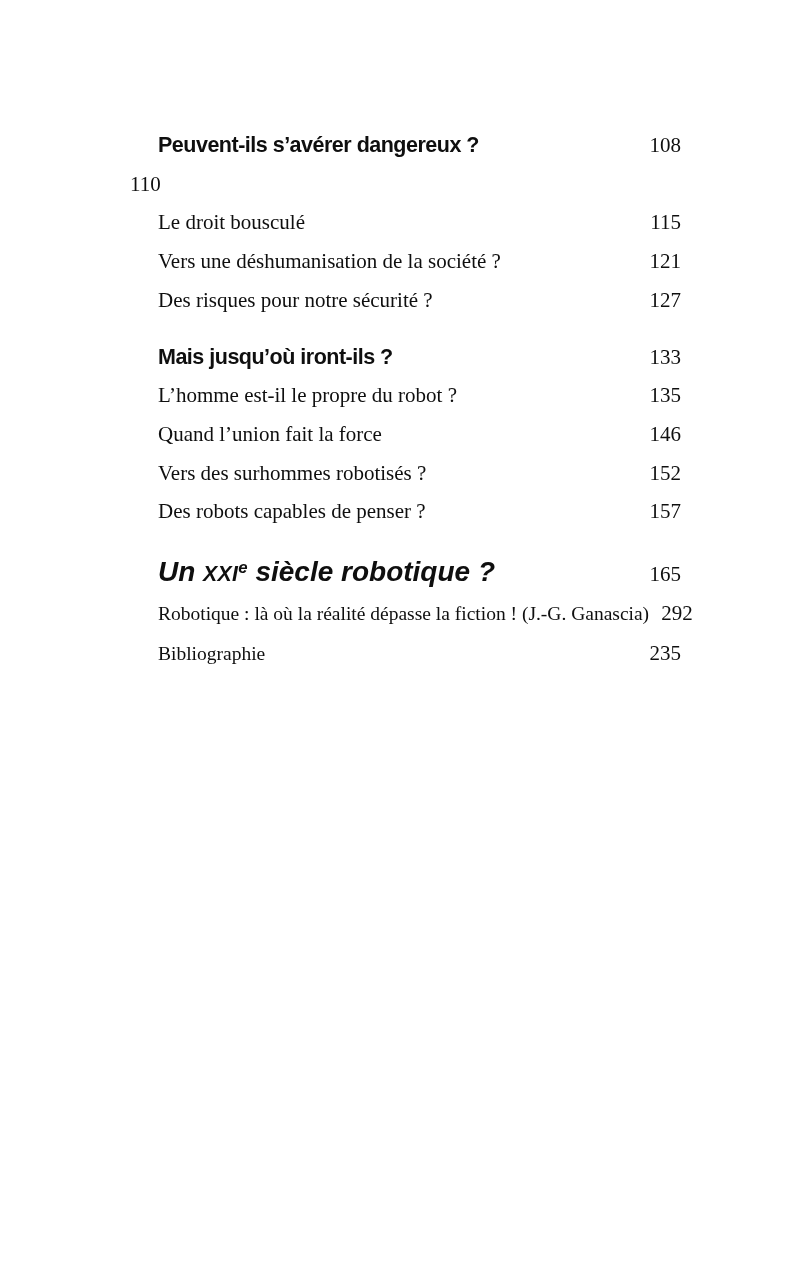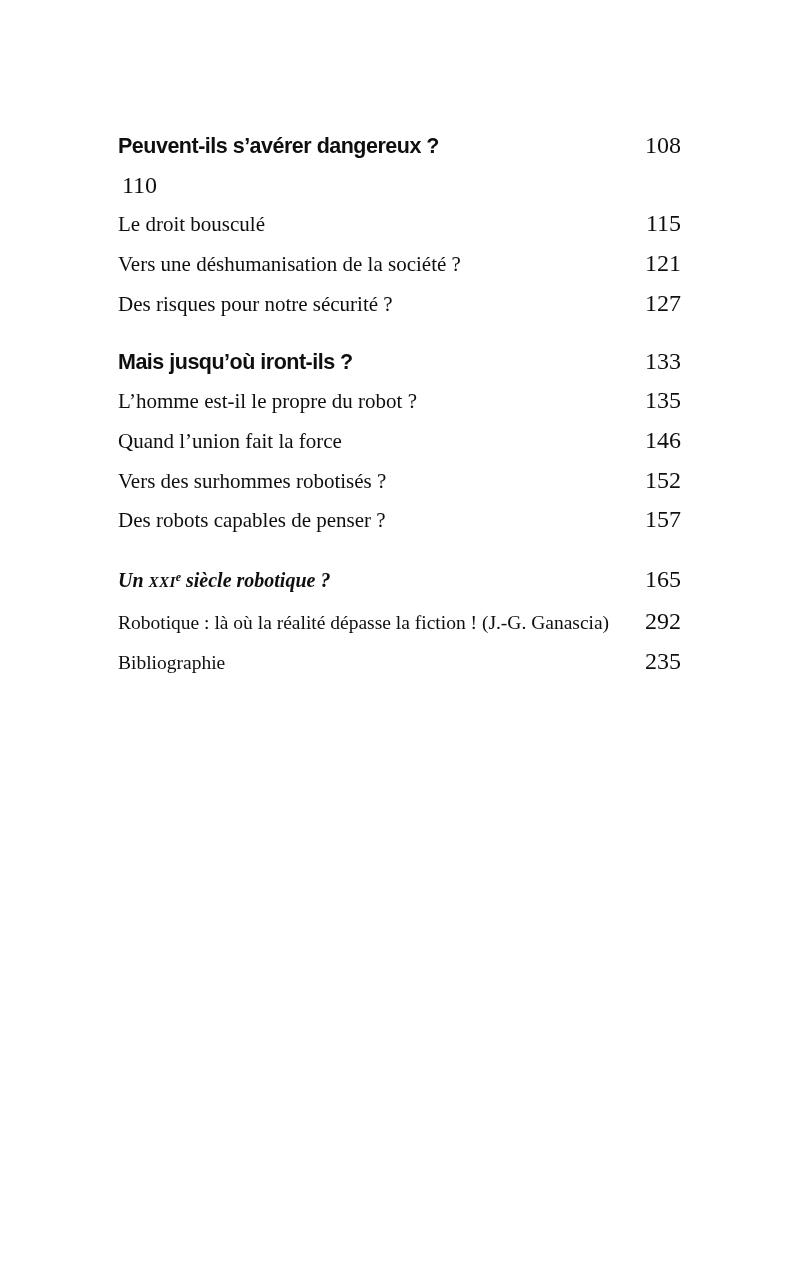--- a/index.html
+++ b/index.html
@@ -19,42 +19,42 @@
     width: 563px;
   }
   .toc-section + .toc-section { margin-top: 18px; }
   .row {
     display: flex;
     justify-content: space-between;
     align-items: baseline;
     line-height: 38.7px;
     white-space: nowrap;
   }
-  .label { font-size: 21px; color: #0f0f0f; }
+  .label { font-size: 21px; color: #0f0f0f; margin-left: 40px; }
   .pagenum {
-    font-size: 24px;
+    font-size: 21px;
     font-family: "Liberation Serif", serif;
     font-weight: 400;
     font-style: normal;
     color: #0f0f0f;
-    margin-left: 4px;
+    margin-left: 12px;
   }
   
   .heading-sans .label {
     font-family: "Liberation Sans", sans-serif;
     font-weight: 700;
     font-size: 21.5px;
     letter-spacing: -0.5px;
   }
   
   .heading-serif-italic .label {
-    font-family: Liberation Serif, serif;
+    font-family: Liberation Sans, sans-serif;
     font-style: italic;
     font-weight: 700;
-    font-size: 20px;
+    font-size: 28px;
   }
   .smallcaps {
     font-size: 0.76em;
     letter-spacing: 0.3px;
   }
   .sup {
     font-size: 0.6em;
     vertical-align: 0.5em;
   }
   

